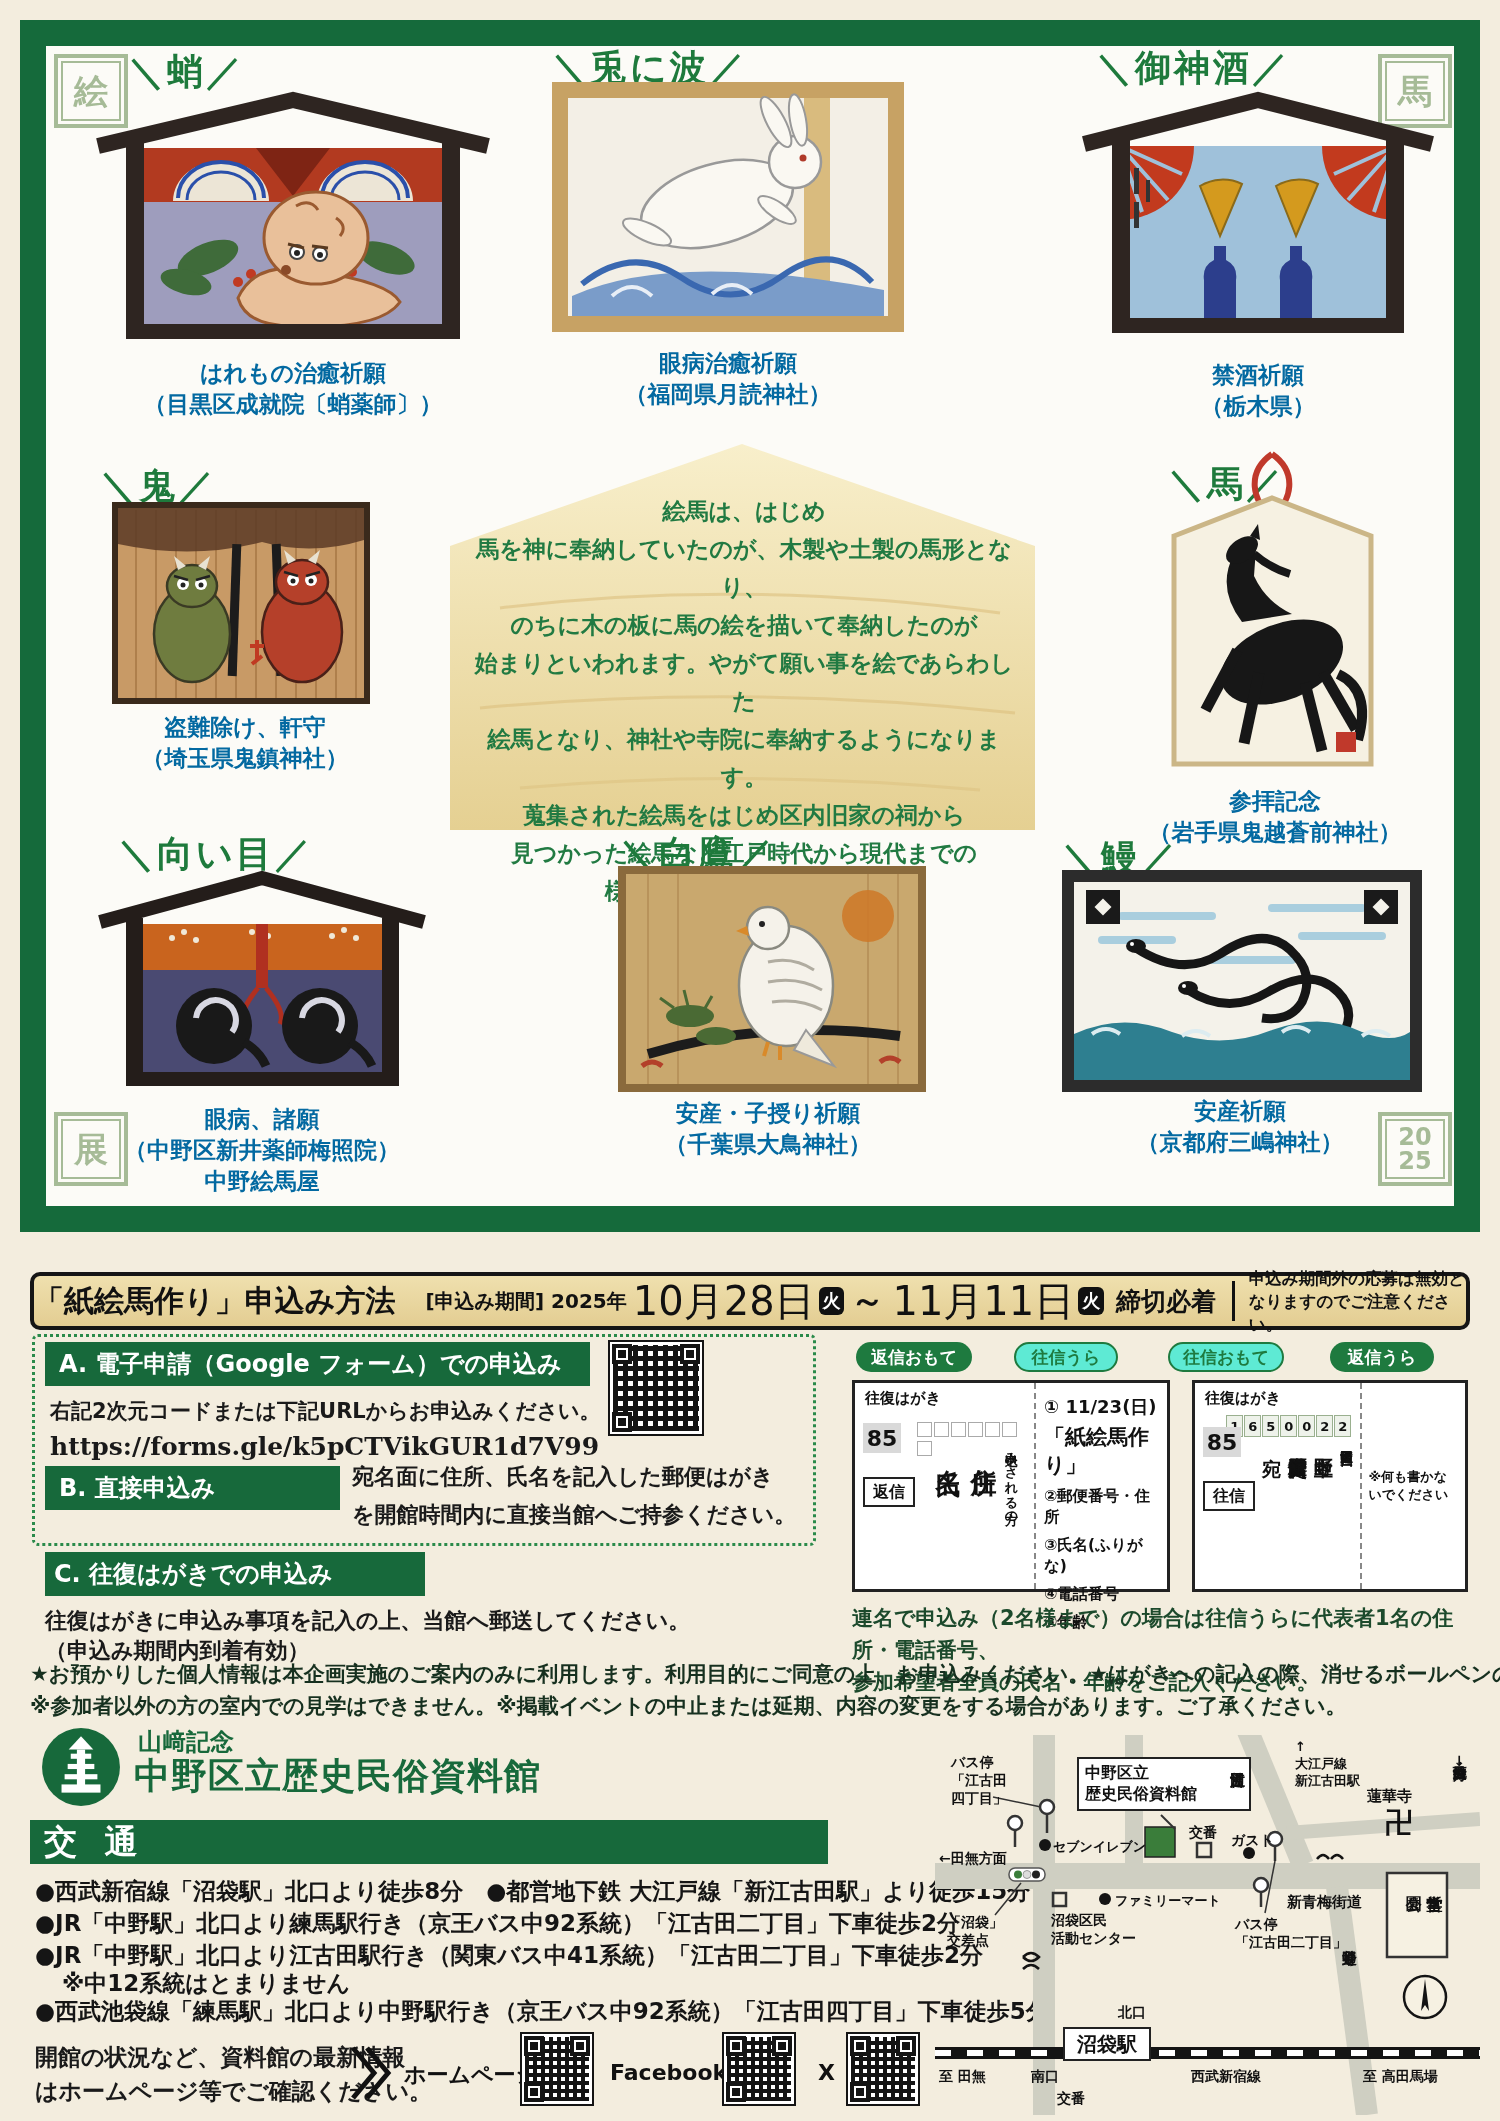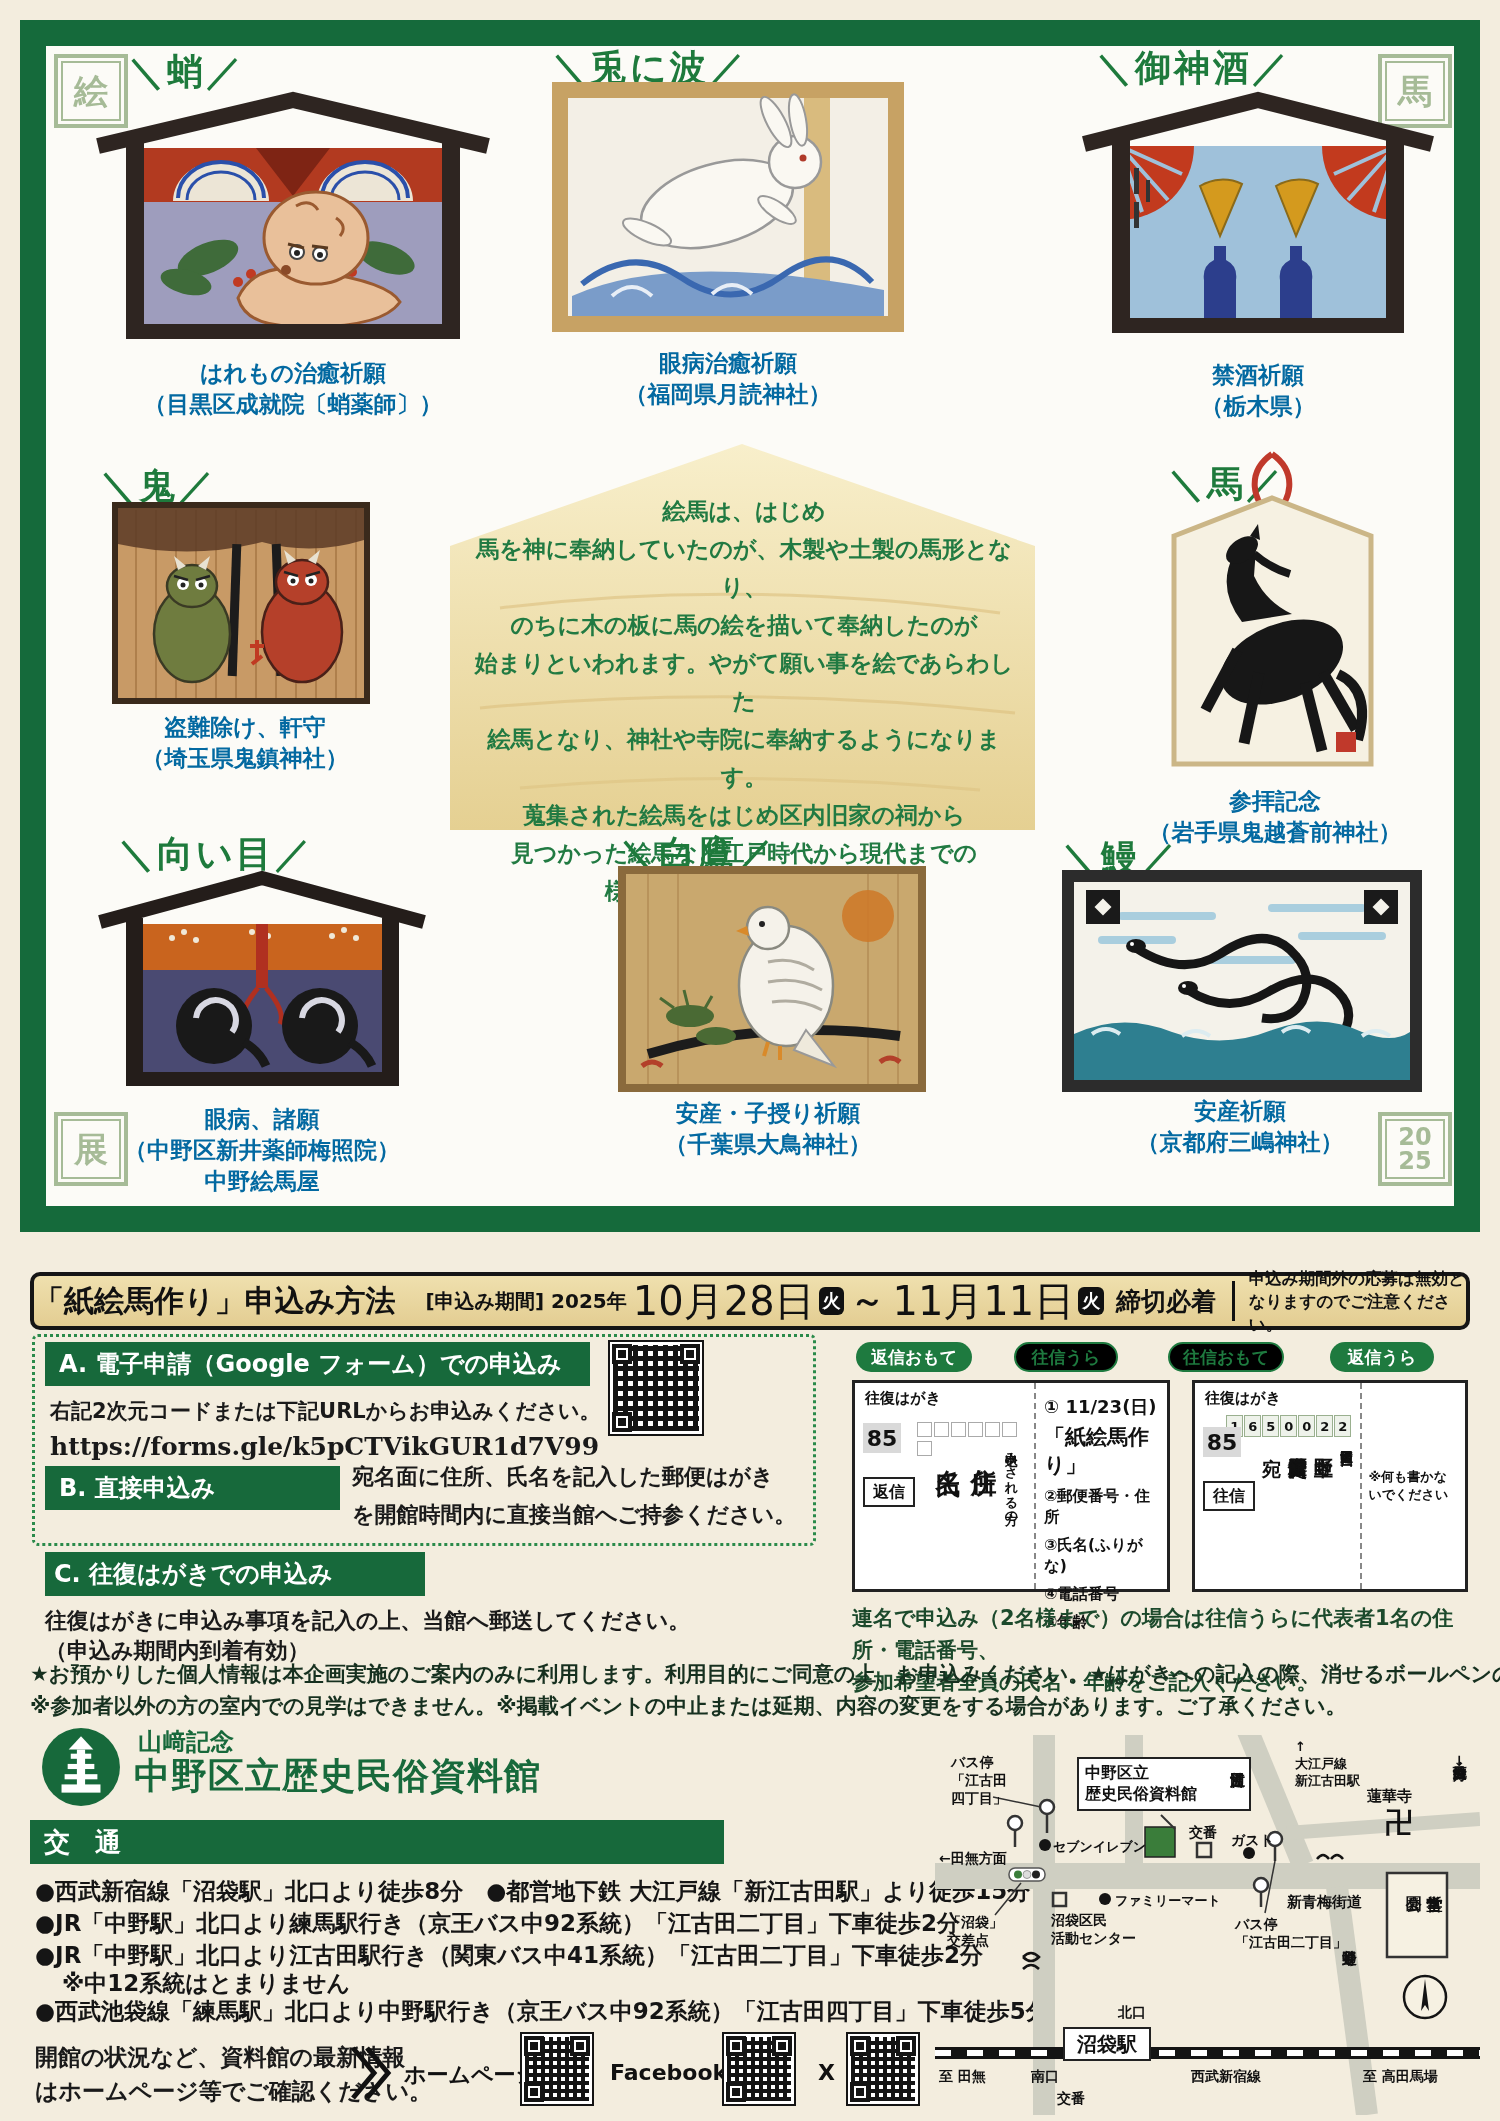--- a/index.html
+++ b/index.html
@@ -20,21 +20,21 @@
   .tue-badge{width:28px;height:28px;background:#111;color:#fff;border-radius:6px;font-size:18px;font-weight:bold;display:flex;align-items:center;justify-content:center;margin:0 4px;}
   .tilde{font-size:34px;font-weight:bold;color:#111;margin:0 2px;}
   .deadline{font-size:25px;font-weight:bold;color:#111;margin-left:8px;white-space:nowrap;}
   .header-div{width:3px;height:40px;background:#111;margin:0 14px 0 16px;}
   .header-warning{font-size:16.5px;font-weight:bold;color:#111;line-height:23px;white-space:pre-line;}
   .sec-bar{position:absolute;background:#17693b;color:#fff;font-weight:bold;font-size:24px;display:flex;align-items:center;padding-left:14px;box-sizing:border-box;}
   .body-text{position:absolute;font-size:22px;font-weight:bold;color:#1a1a1a;line-height:34px;white-space:pre-line;}
   .dotted-box{position:absolute;border:3px dotted #2a8a4a;border-radius:6px;}
   .pill{position:absolute;height:30px;border-radius:16px;font-size:17px;font-weight:bold;display:flex;align-items:center;justify-content:center;box-sizing:border-box;}
   .pill.filled{background:#1e7a3f;color:#fff;}
-  .pill.outline{background:#000000;border:2px solid #1e7a3f;color:#1e7a3f;}
+  .pill.outline{background:#5eead4;border:2px solid #1e7a3f;color:#1e7a3f;}
   .postcard{position:absolute;background:#fff;border:3px solid #222;box-sizing:border-box;display:flex;}
   .pc-left{position:relative;height:100%;border-right:2px dashed #888;box-sizing:border-box;}
   .pc-right{position:relative;flex:1;}
   .pc-top{position:absolute;left:10px;top:6px;font-size:15px;font-weight:bold;color:#111;}
   .fee-box{position:absolute;background:#d9d9d9;color:#111;font-size:22px;font-weight:bold;width:38px;height:30px;display:flex;align-items:center;justify-content:center;}
   .tag-box{position:absolute;border:2px solid #222;color:#111;font-size:16px;font-weight:bold;width:48px;height:26px;display:flex;align-items:center;justify-content:center;}
   .sq{display:inline-block;width:13px;height:13px;border:1.5px solid #aaa;margin-right:2px;vertical-align:middle;}
   .digit-box{display:inline-flex;width:15px;height:20px;border:1.5px solid #9ab08f;background:#eef2ea;font-size:13px;font-weight:bold;color:#111;align-items:center;justify-content:center;margin-right:1px;}
   .vert{writing-mode:vertical-rl;}
   .pc-lines{position:absolute;left:8px;top:8px;right:4px;color:#111;}
@@ -427,21 +427,21 @@
       <rect x="36" y="23" width="8" height="35" fill="#fff"></rect>
       <rect x="30" y="27" width="20" height="5" fill="#fff"></rect>
       <rect x="27" y="37" width="26" height="5" fill="#fff"></rect>
       <rect x="24" y="47" width="32" height="5" fill="#fff"></rect>
       <rect x="21" y="57" width="38" height="8" fill="#fff"></rect>
     </svg>
   </div>
   <div class="abs" style="left:138px;top:1726px;font-size:24px;font-weight:bold;color:#17693b;">山﨑記念</div>
   <div class="abs" style="left:134px;top:1752px;font-size:36px;font-weight:bold;color:#17693b;letter-spacing:1px;">中野区立歴史民俗資料館</div>
 
-  <div class="sec-bar" style="left:30px;top:1820px;width:694px;height:44px;font-size:26px;letter-spacing:8px;">
+  <div class="sec-bar" style="left:30px;top:1820px;width:798px;height:44px;font-size:33px;letter-spacing:8px;">
     <span>交 通</span>
   </div>
   <div class="access-item" style="left:35px;top:1876px;">●西武新宿線「沼袋駅」北口より徒歩8分　●都営地下鉄 大江戸線「新江古田駅」より徒歩15分</div>
   <div class="access-item" style="left:35px;top:1908px;">●JR「中野駅」北口より練馬駅行き（京王バス中92系統）「江古田二丁目」下車徒歩2分</div>
   <div class="access-item" style="left:35px;top:1940px;">●JR「中野駅」北口より江古田駅行き（関東バス中41系統）「江古田二丁目」下車徒歩2分</div>
   <div class="access-item" style="left:62px;top:1968px;">※中12系統はとまりません</div>
   <div class="access-item" style="left:35px;top:1996px;">●西武池袋線「練馬駅」北口より中野駅行き（京王バス中92系統）「江古田四丁目」下車徒歩5分</div>
 
   <div class="body-text" style="left:35px;top:2040px;font-size:23px;line-height:34px;">開館の状況など、資料館の最新情報
 はホームページ等でご確認ください。</div>

